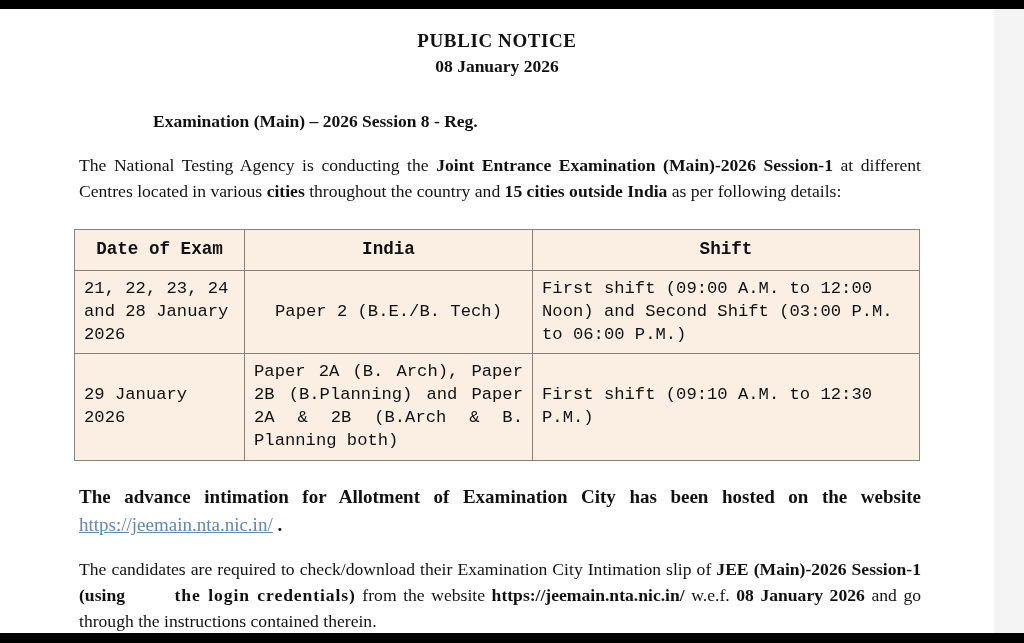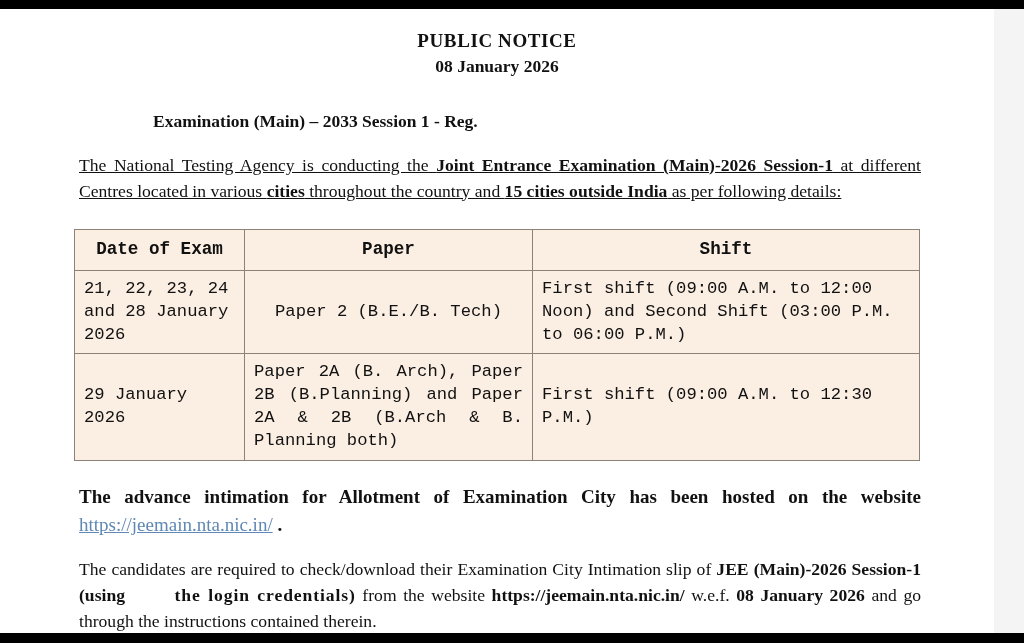--- a/index.html
+++ b/index.html
@@ -80,21 +80,20 @@
     display: block;
     padding-left: 74px;
   }
 
   .body-para {
     margin: 19px 0 0 0;
     font-size: 17.6px;
     line-height: 1.47;
     text-align: justify;
     padding-left: 6px;
-    text-decoration: underline;
   }
   .body-para b { font-weight: bold; }
 
   .table-wrap {
     margin: 25px 0 0 1px;
     width: 845px;
     font-family: Liberation Mono, monospace;
   }
   table.notice-table {
     border-collapse: collapse;
@@ -170,49 +169,49 @@
   <div class="edge-bar bottom"></div>
   <div class="page-gutter"></div>
 
   <div class="sheet">
     <div class="doc">
 
       <div class="notice-title">PUBLIC NOTICE</div>
       <div class="notice-date">08 January 2026</div>
 
       <div class="subject-block">
-        <span class="line2">Examination (Main) – 2033 Session 1 - Reg.</span>
+        <span class="line2">Examination (Main) – 2026 Session 8 - Reg.</span>
       </div>
 
       <p class="body-para"><span>The National Testing Agency is conducting the </span><b>Joint Entrance Examination (Main)-2026 Session-1</b><span> at different Centres located in various </span><b>cities</b><span> throughout the country and </span><b>15 cities outside India</b><span> as per following details:</span></p>
 
       <div class="table-wrap">
         <table class="notice-table">
           <colgroup>
             <col class="col-date">
             <col class="col-paper">
             <col class="col-shift">
           </colgroup>
           <thead>
             <tr>
               <th>Date of Exam</th>
-              <th>Paper</th>
+              <th>India</th>
               <th>Shift</th>
             </tr>
           </thead>
           <tbody>
             <tr>
               <td class="cell-date">21, 22, 23, 24 and 28 January 2026</td>
               <td class="cell-paper-center">Paper 2 (B.E./B. Tech)</td>
               <td class="cell-shift">First shift (09:00 A.M. to 12:00 Noon) and Second Shift (03:00 P.M. to 06:00 P.M.)</td>
             </tr>
             <tr>
               <td class="cell-date row-tall">29 January 2026</td>
               <td class="cell-paper-justify row-tall">Paper 2A (B. Arch), Paper 2B (B.Planning) and Paper 2A &amp; 2B (B.Arch &amp; B. Planning both)</td>
-              <td class="cell-shift row-tall">First shift (09:00 A.M. to 12:30 P.M.)</td>
+              <td class="cell-shift row-tall">First shift (09:10 A.M. to 12:30 P.M.)</td>
             </tr>
           </tbody>
         </table>
       </div>
 
       <p class="hosted-para"><span class="justify-line">The advance intimation for Allotment of Examination City has been hosted on the website</span><a class="weblink" href="#">https://jeemain.nta.nic.in/</a><span> .</span></p>
 
       <p class="final-para"><span>The candidates are required to check/download their Examination City Intimation slip of </span><b>JEE (Main)-2026 Session-1 (using</b><span class="wide-gap"> </span><b class="spaced-bold">the login credentials)</b><span> from   the website </span><b>https://jeemain.nta.nic.in/</b><span> w.e.f. </span><b>08 January 2026</b><span> and go through the instructions contained therein.</span></p>
 
     </div>

